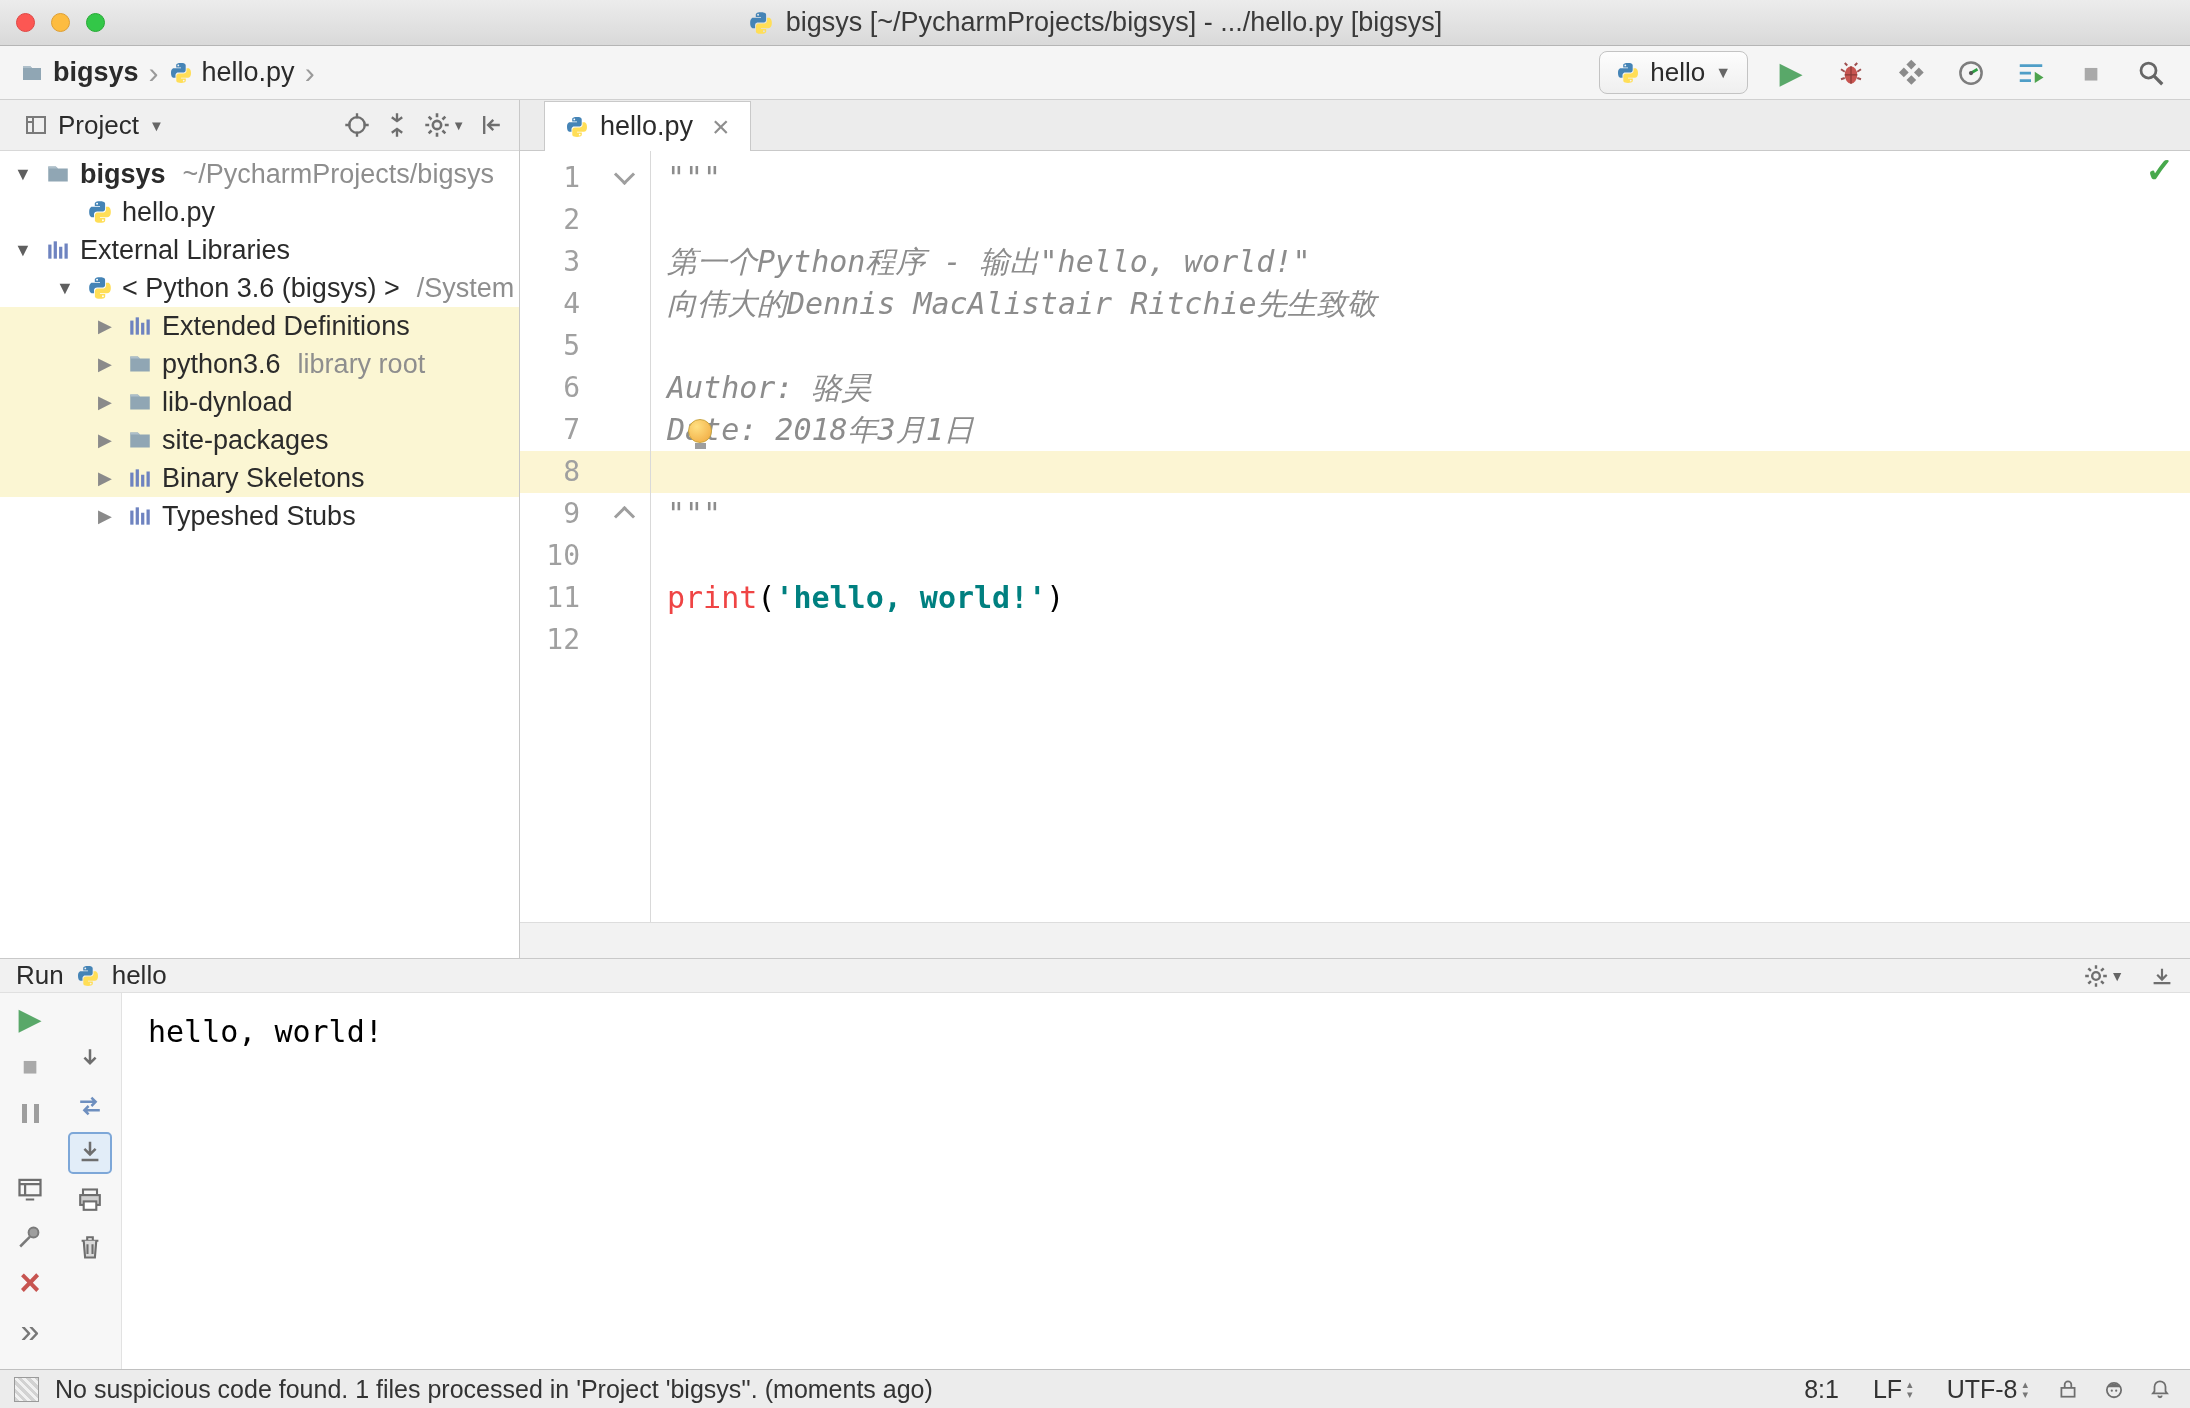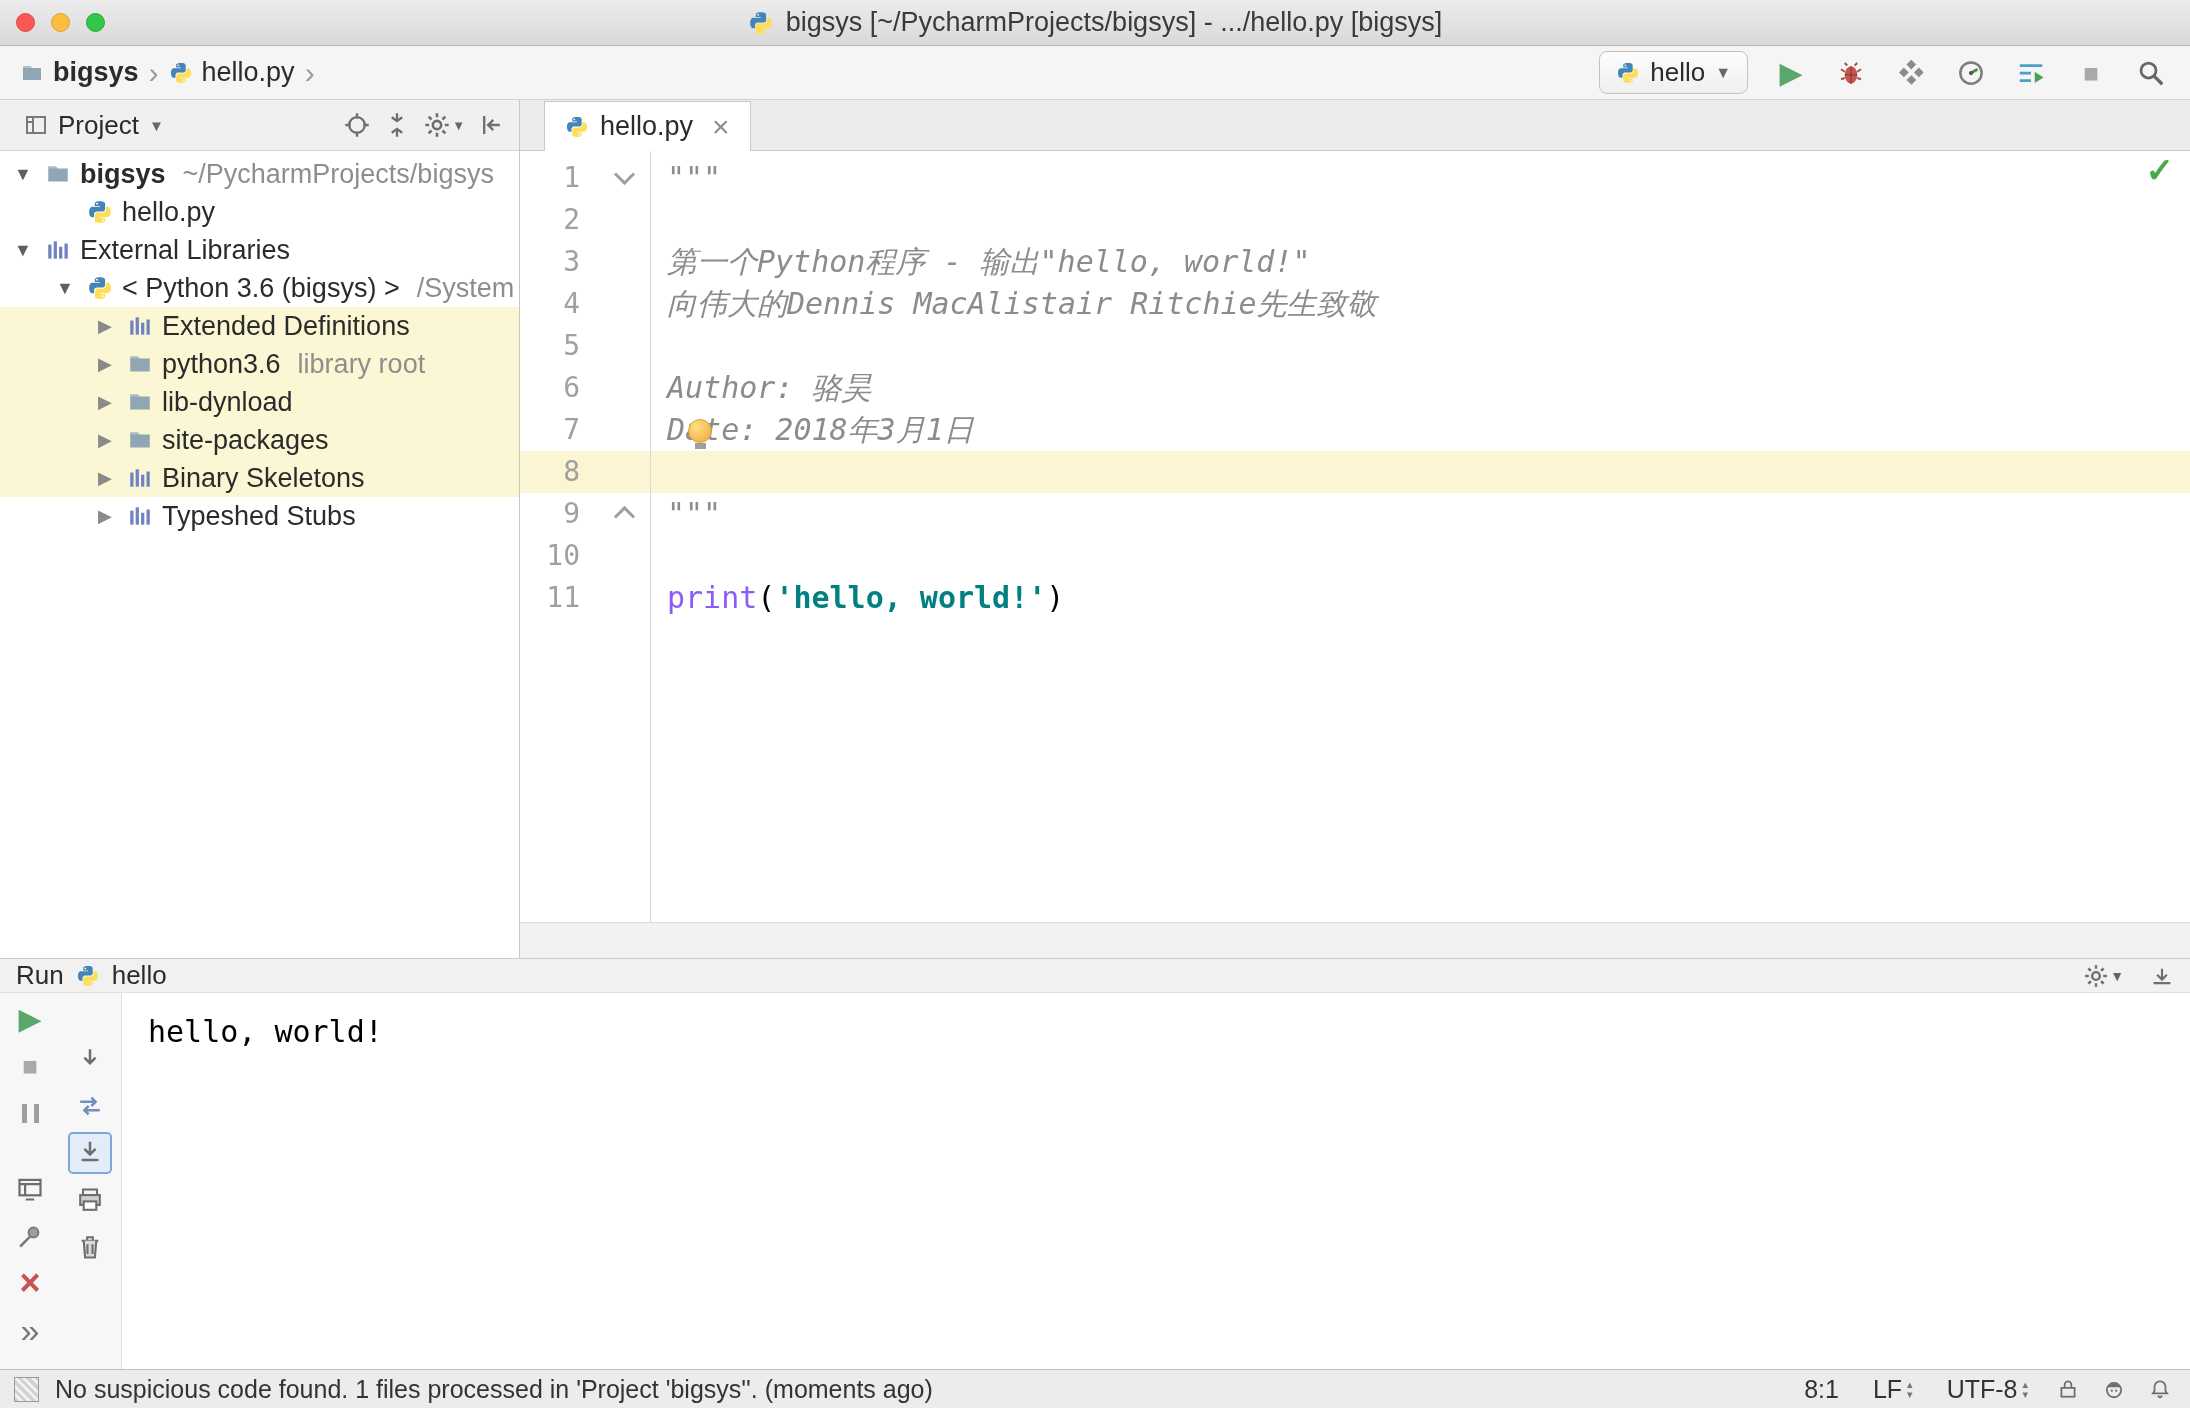--- a/index.html
+++ b/index.html
@@ -61,21 +61,21 @@
   .gutter-line { position:absolute; left:130px; top:0; bottom:0; width:1px; background:#d9d9d9; }
   .ed-row { display:flex; height:42px; line-height:42px; font-family:"DejaVu Sans Mono", monospace; font-size:30px; }
   .ed-row.caret { background:#fcf5d3; }
   .ln { width:60px; flex:none; text-align:right; color:#a0a0a0; font-size:28px; }
   .foldzone { width:70px; flex:none; position:relative; }
   .fold { position:absolute; right:18px; width:15px; height:15px; border:solid #9e9e9e; border-width:0 3px 3px 0; }
   .fold.down { top:10px; transform:rotate(45deg); }
   .fold.up { top:16px; transform:rotate(-135deg); }
   .codeline { flex:1; padding-left:17px; white-space:pre; }
   .c-doc { color:#8c8c8c; font-style:italic; }
-  .c-kw { color:#8b5cf6; }
+  .c-kw { color:#ef4444; }
   .c-str { color:#008080; font-weight:bold; }
   .c-plain { color:#000; }
   .inspect-badge { position:absolute; top:2px; right:16px; }
   .bulb { position:absolute; left:168px; top:268px; width:24px; height:24px; border-radius:50%;
           background:radial-gradient(circle at 35% 30%, #ffe082, #f0a63c); border:1px solid #caa53e; }
   .bulb::after { content:""; position:absolute; left:6px; bottom:-7px; width:11px; height:6px; background:#9e9e9e; }
   .hscroll { height:36px; background:#f2f2f2; border-top:1px solid #dddddd; flex:none; }
 
   
   .runheader { height:35px; background:#f1f1f1; border-top:1px solid #c9c9c9; border-bottom:1px solid #e0e0e0; display:flex; align-items:center; padding:1px 16px; gap:12px; font-size:26px; }
@@ -450,20 +450,25 @@
           </div>
           <div class="ed-row">
             <span class="ln">10</span>
             <span class="foldzone"></span>
             <span class="codeline"></span>
           </div>
           <div class="ed-row">
             <span class="ln">11</span>
             <span class="foldzone"></span>
             <span class="codeline"><span class="c-kw">print</span><span class="c-plain">(</span><span class="c-str">'hello, world!'</span><span class="c-plain">)</span></span>
+          </div>
+          <div class="ed-row">
+            <span class="ln">12</span>
+            <span class="foldzone"></span>
+            <span class="codeline"></span>
           </div>
         </div>
       <div class="gutter-line"></div>
       <div class="bulb"></div>
       <div class="inspect-badge"><span class="tg" style="color:#47a94c;font-size:34px;font-weight:bold">✓</span></div>
     </div>
     <div class="hscroll"></div>
   </div>
 </div>
 

